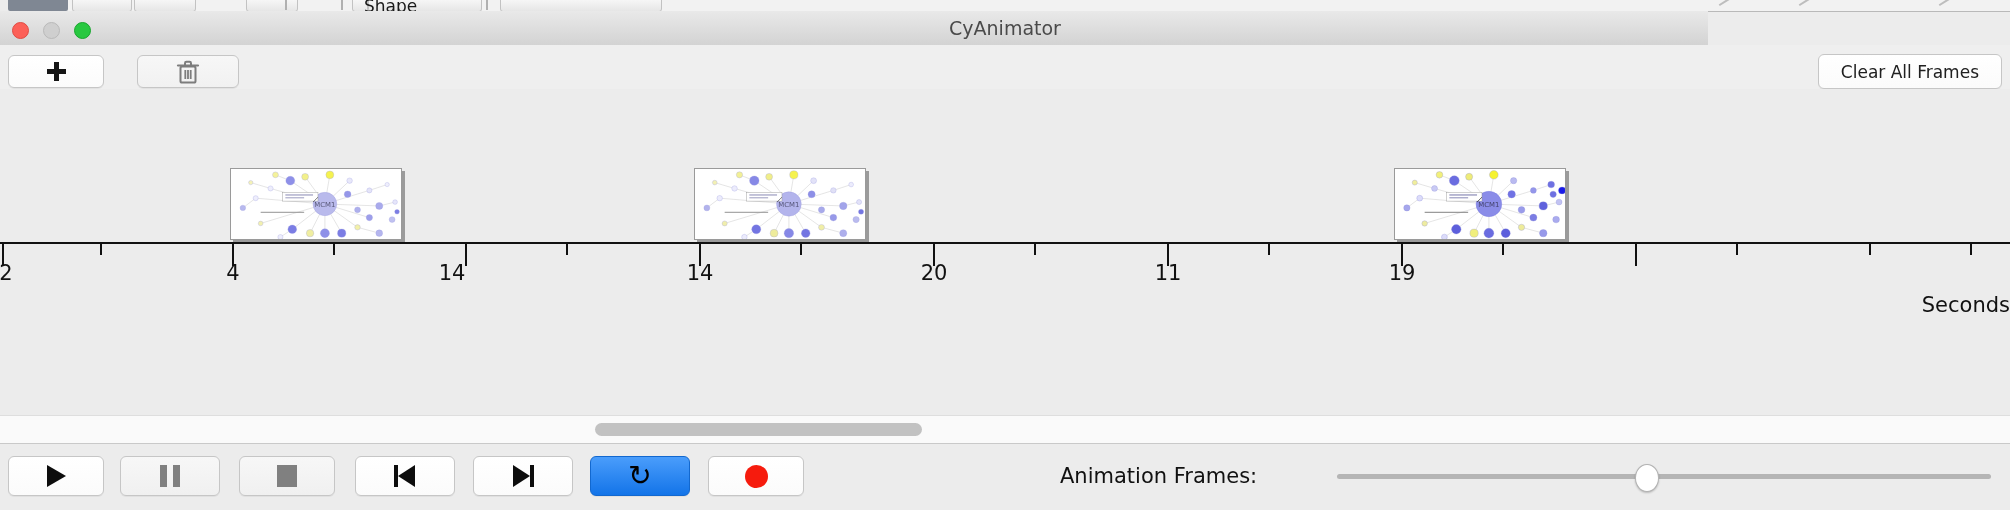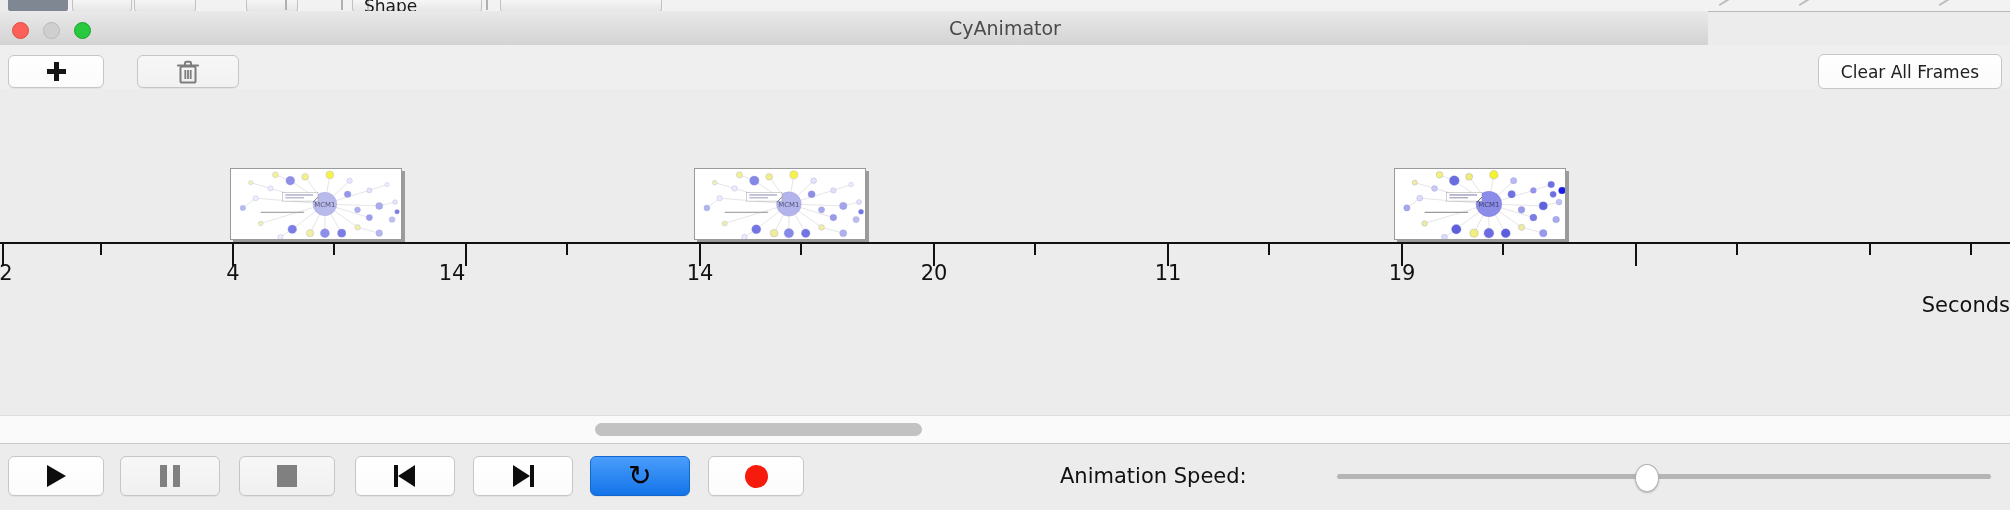--- a/index.html
+++ b/index.html
@@ -576,21 +576,21 @@
     </div>
 
     <div class="pbtn active" style="left:590px;width:100px;">
       <span class="ico-loop">↻</span>
     </div>
 
     <div class="pbtn" style="left:708px;width:96px;">
       <span class="ico-record"></span>
     </div>
 
-    <div class="speed-label">Animation Speed:</div>
+    <div class="speed-label">Animation Frames:</div>
 
     <div class="slider">
       <div class="slider-track"></div>
       <div class="slider-thumb"></div>
     </div>
   </div>
 
 </div>
 
 </body></html>

